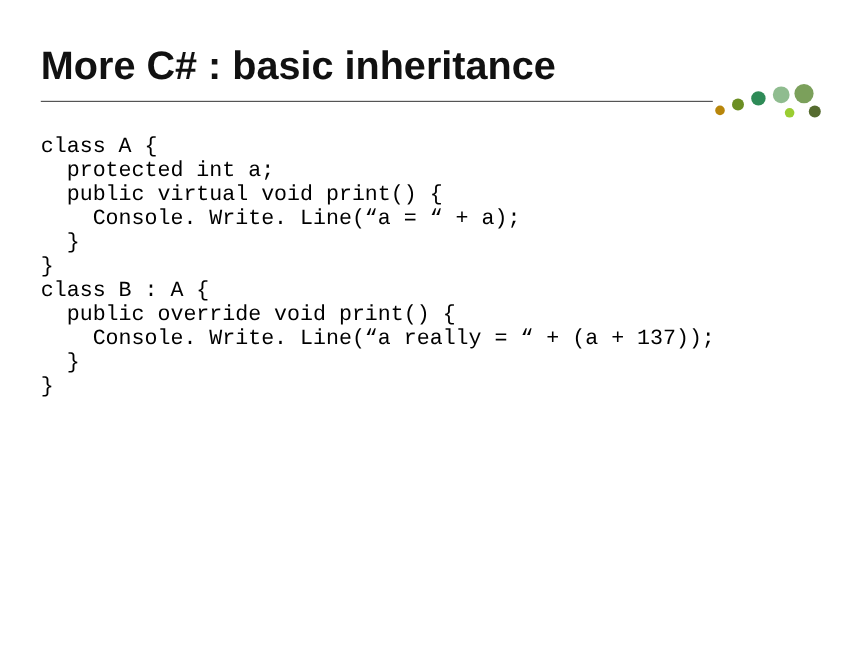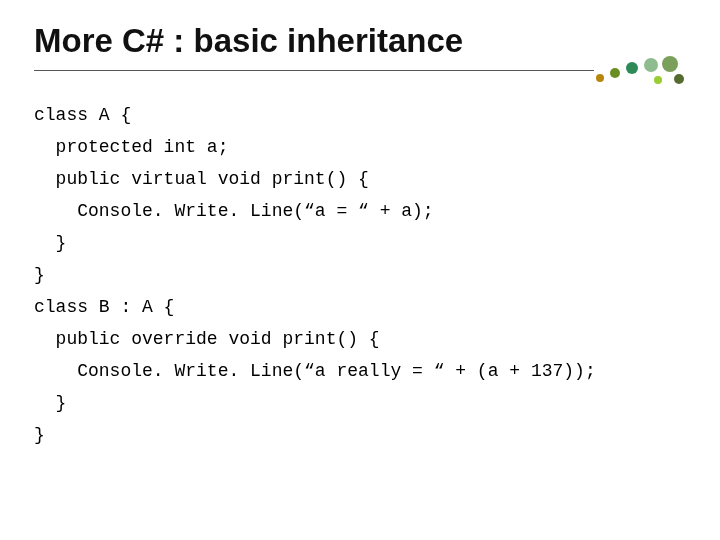--- a/index.html
+++ b/index.html
@@ -9,21 +9,21 @@
     height: 540px;
     background: #ffffff;
     font-family: Arial, Helvetica, sans-serif;
     overflow: hidden;
   }
   .slide {
     position: relative;
     width: 720px;
     height: 540px;
     box-sizing: border-box;
-    padding: 22px 34px 20px 34px;
+    padding: 36px 34px 20px 34px;
   }
   .title {
     font-weight: bold;
     font-size: 33px;
     color: #111;
     letter-spacing: 0px;
   }
   .underline {
     margin-top: 10px;
     height: 0;
@@ -39,21 +39,21 @@
     height: 30px;
   }
   .dot {
     position: absolute;
     border-radius: 50%;
   }
   .code {
     margin-top: 28px;
     font-family: "Courier New", Courier, monospace;
     font-size: 18px;
-    line-height: 32px;
+    line-height: 20px;
     white-space: pre;
     color: #000;
   }
 </style>
 </head>
 <body>
 
 <div class="slide">
   <div class="title">More C# : basic inheritance</div>
   <div class="underline">

